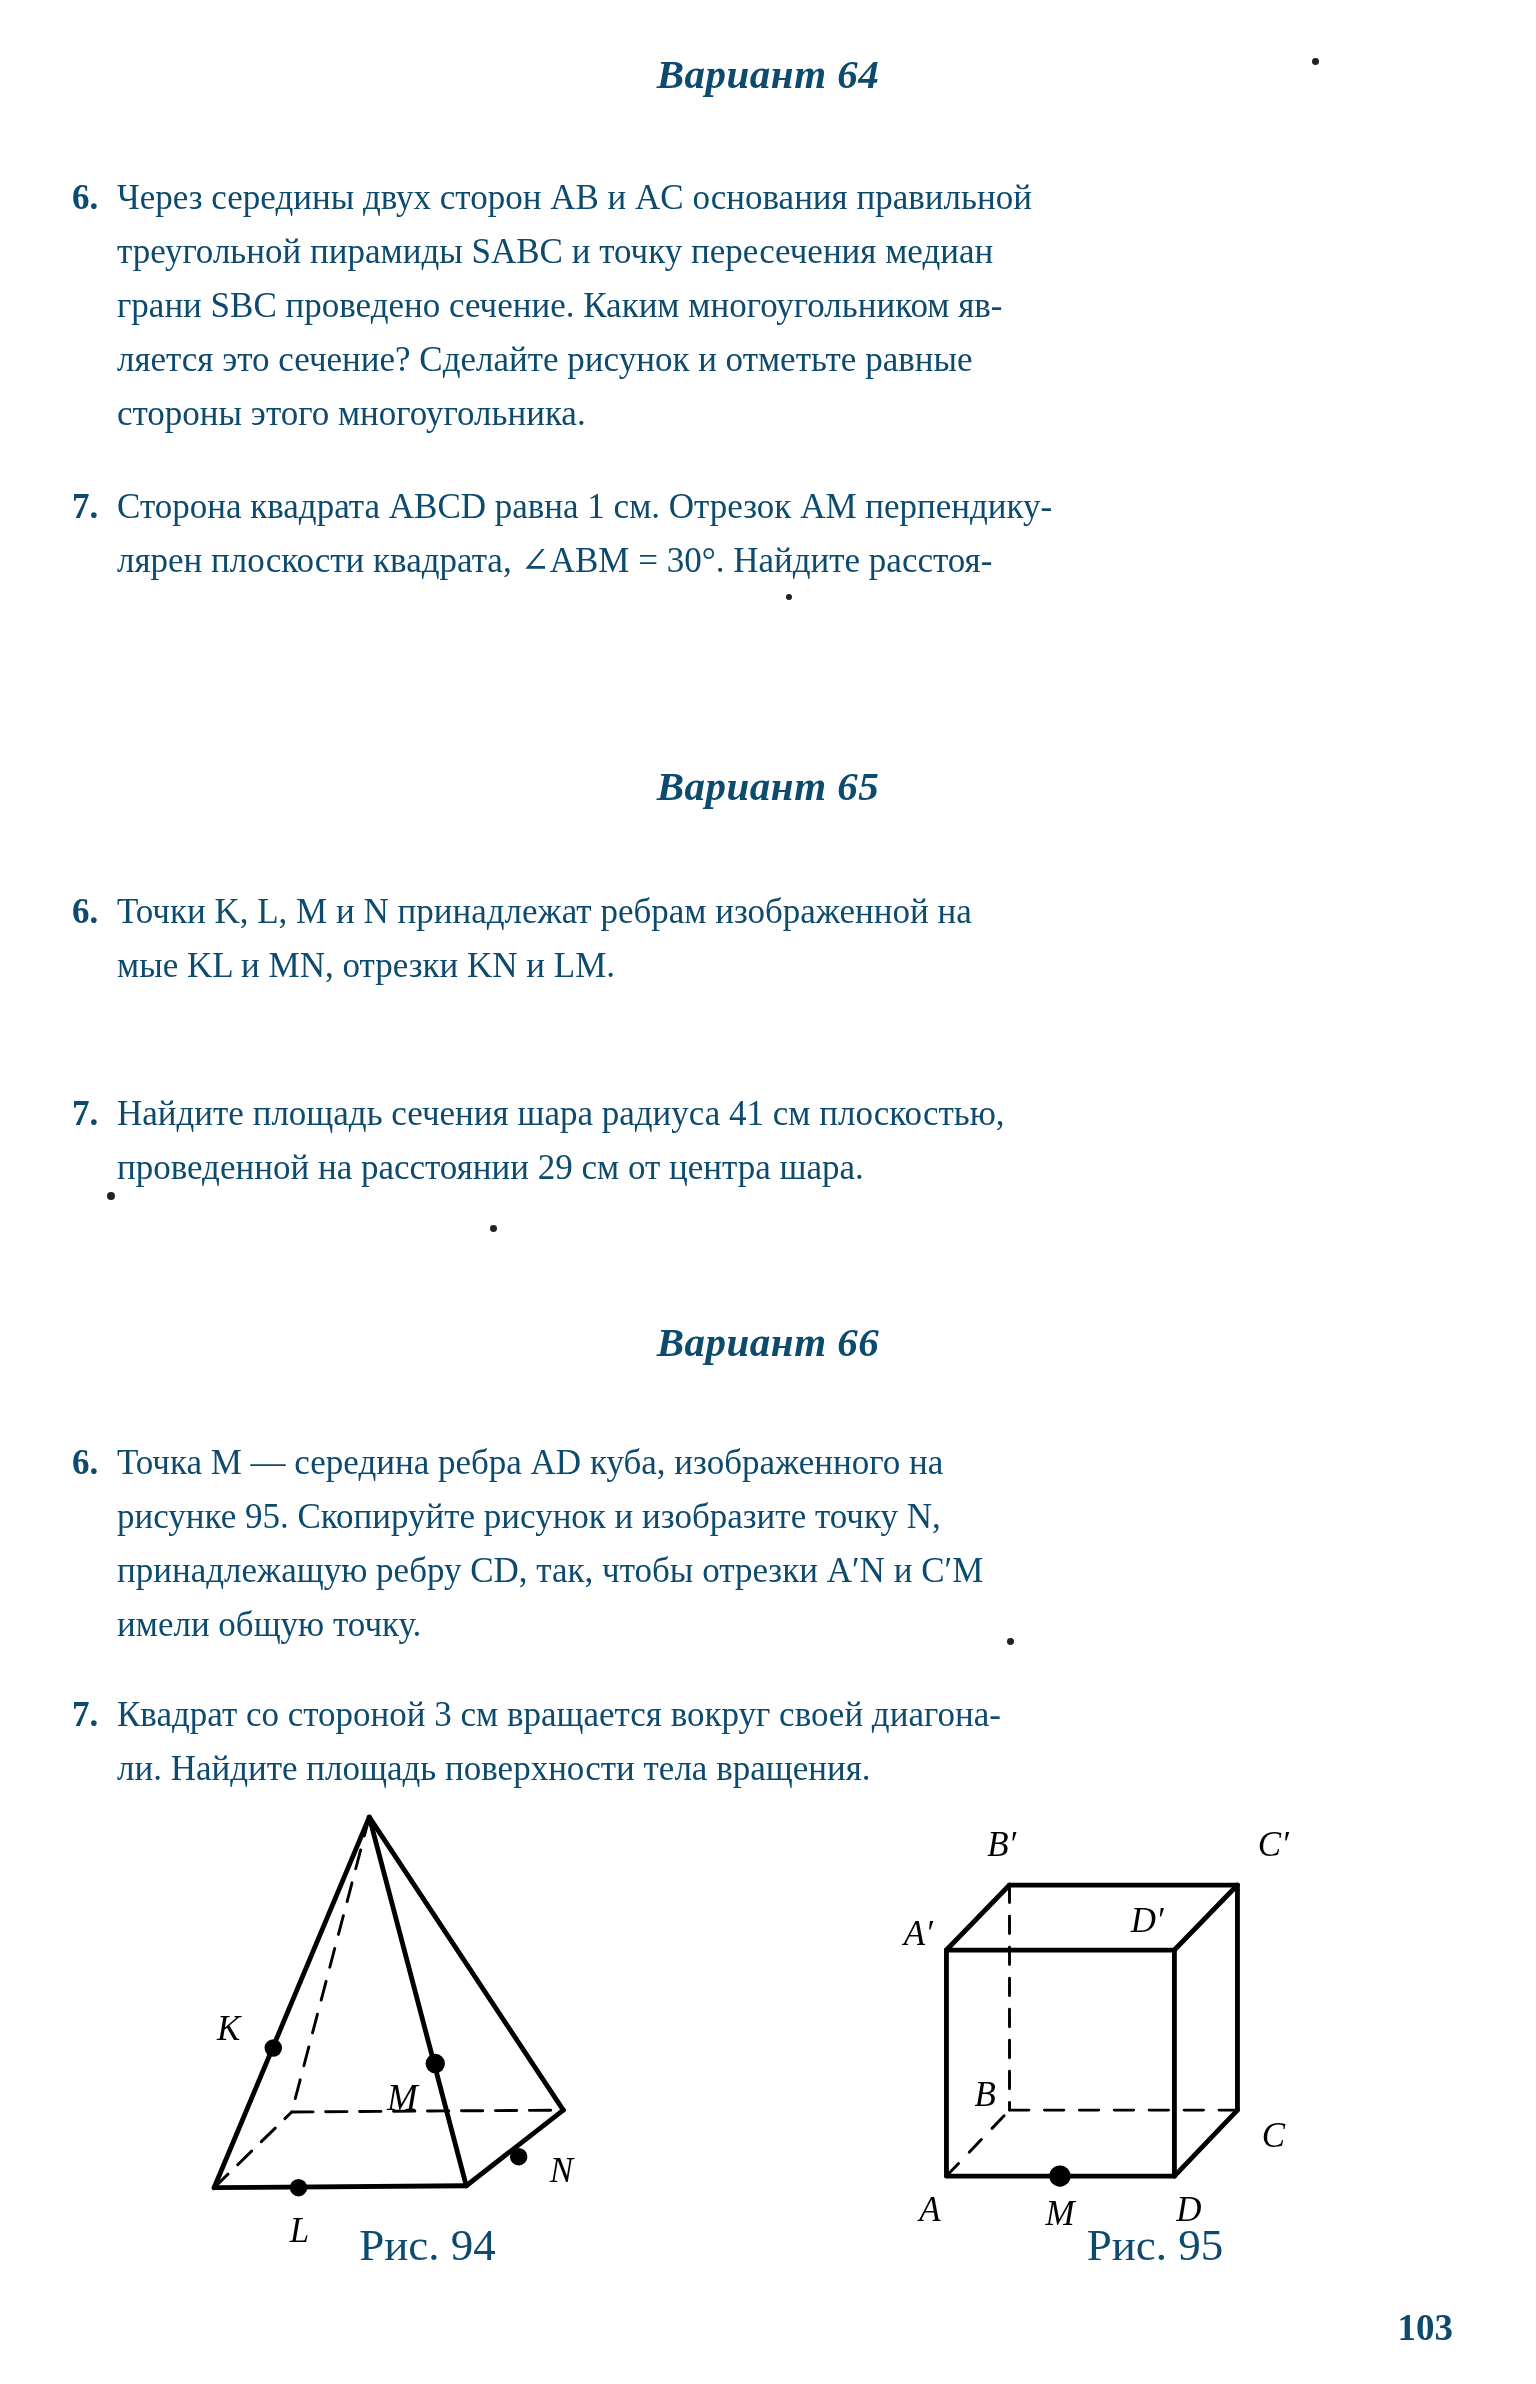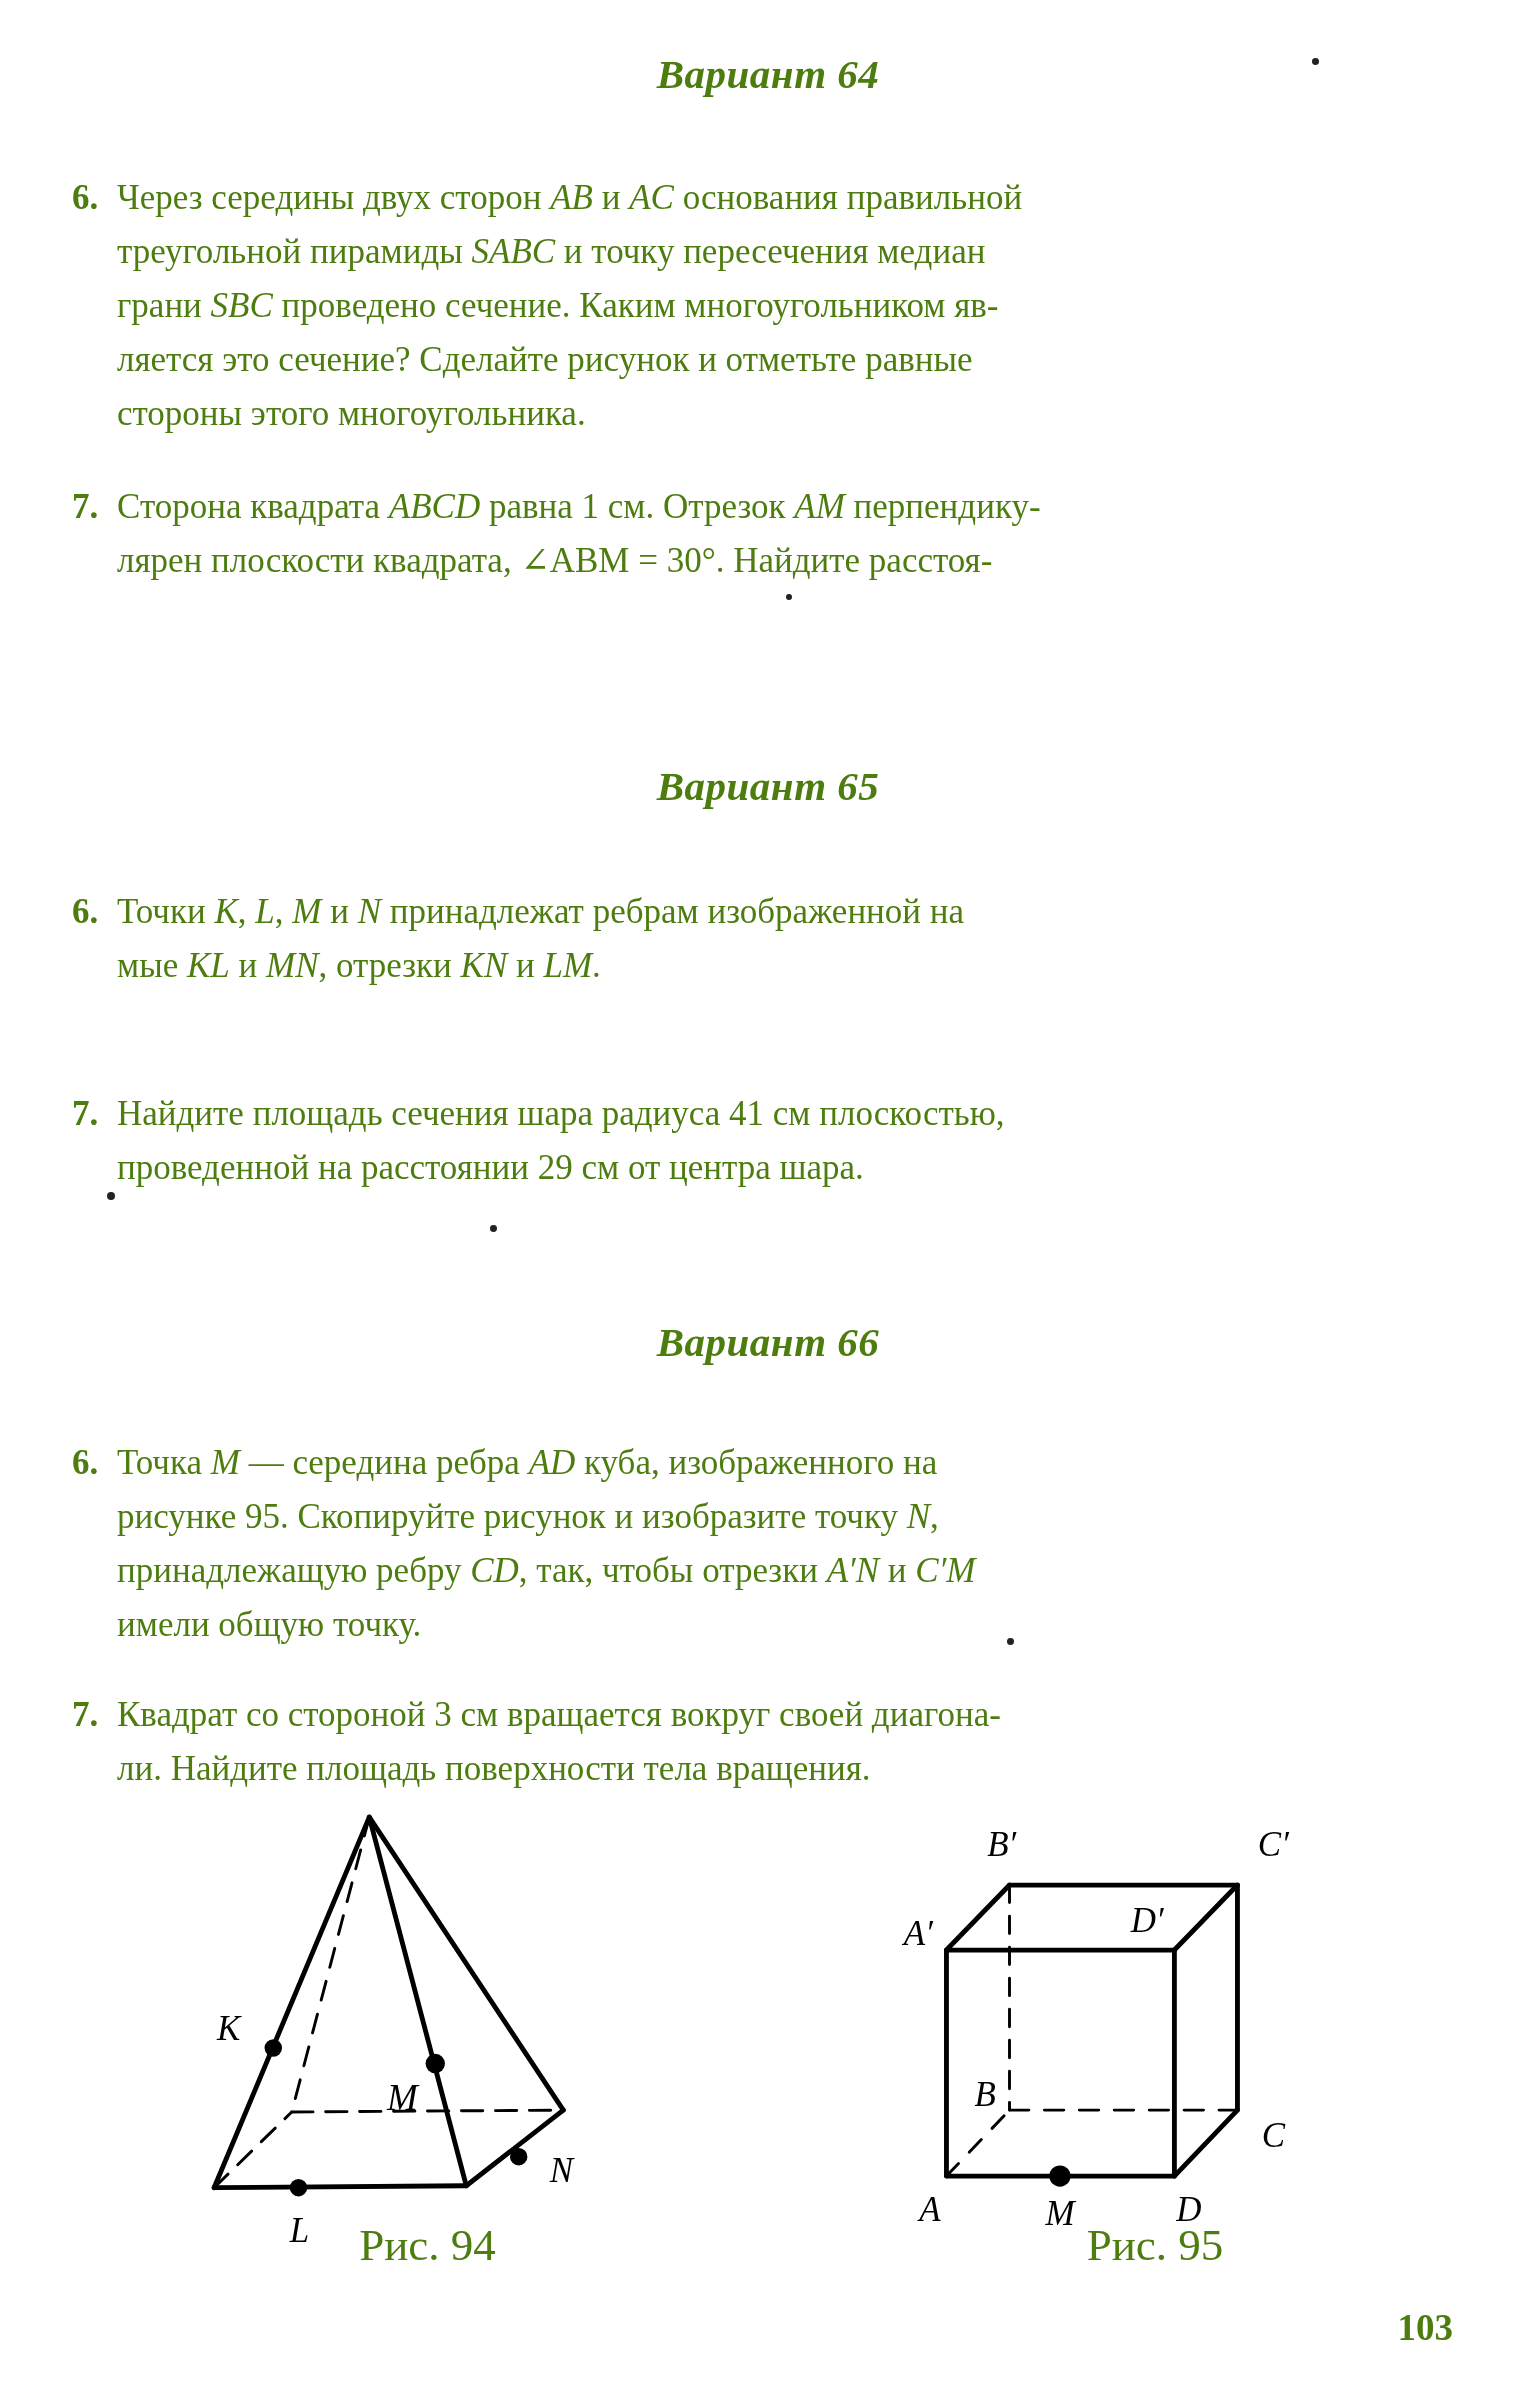--- a/index.html
+++ b/index.html
@@ -6,21 +6,21 @@
     margin: 0;
     padding: 0;
     background: #ffffff;
   }
   .page {
     position: relative;
     width: 1536px;
     height: 2384px;
     background: #ffffff;
     font-family: "Liberation Serif", "DejaVu Serif", serif;
-    color: #4d7c0f;
+    color: #0c4a6e;
     overflow: hidden;
   }
 
   
   .variant-title {
     position: absolute;
     left: 0;
     width: 1536px;
     text-align: center;
     font-weight: bold;
@@ -48,21 +48,21 @@
   }
   .problem .body {
     font-size: 35px;
     line-height: 54px;
     text-align: justify;
     text-align-last: left;
   }
   .problem .body p {
     margin: 0;
   }
-  .it { font-style: italic; }
+  .it { }
 
   #p64-6 { left: 72px; top: 171px;  width: 1359px; }
   #p64-6 .body { width: 1291px; }
   #p64-7 { left: 72px; top: 480px;  width: 1359px; }
   #p64-7 .body { width: 1291px; }
 
   #p65-6 { left: 72px; top: 885px;  width: 1359px; }
   #p65-6 .body { width: 1291px; }
   #p65-7 { left: 72px; top: 1087px; width: 1359px; }
   #p65-7 .body { width: 1291px; }

